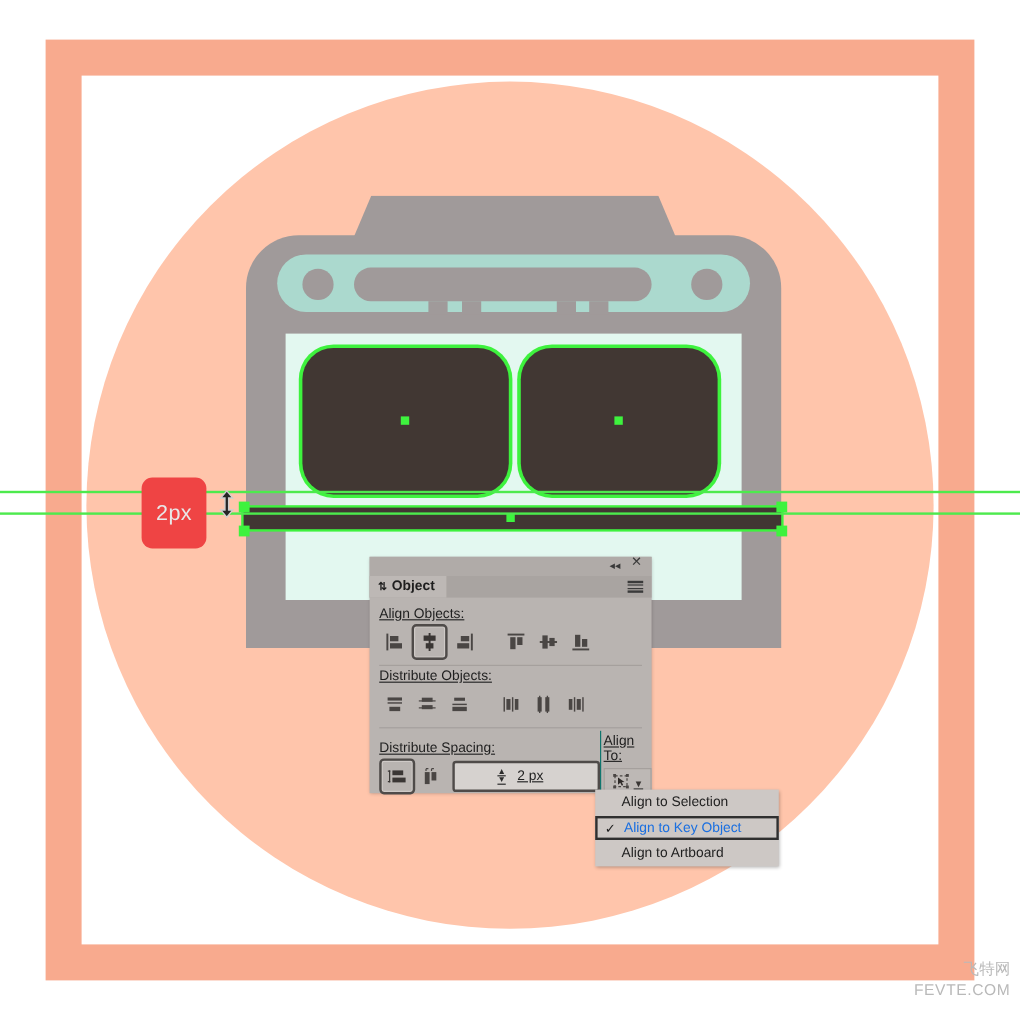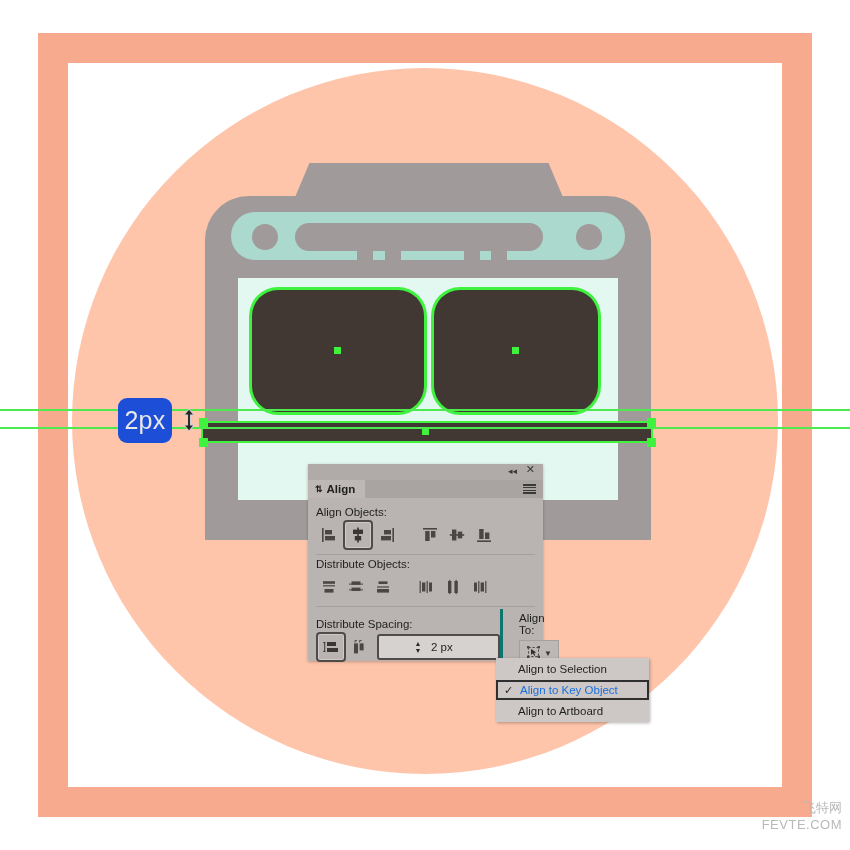--- a/index.html
+++ b/index.html
@@ -74,23 +74,23 @@
   }
   .handle{
     position:absolute;width:9px;height:9px;background:#3ef23e;
   }
 
   
   .guide{position:absolute;left:0;width:850px;height:2px;background:#4dea4d;}
 
   
   .px-badge{
-    position:absolute;left:118px;top:398px;width:54px;height:45px;
-    background:#1d4ed8;border-radius:9px;
-    color:#e8e8e8;font-size:25px;
+    position:absolute;left:118px;top:398px;width:54px;height:59px;
+    background:#ef4444;border-radius:9px;
+    color:#e8e8e8;font-size:18px;
     display:flex;align-items:center;justify-content:center;
     letter-spacing:.3px;
   }
   .dbl-arrow{
     position:absolute;left:180px;top:408px;width:18px;height:24px;
     display:flex;align-items:center;justify-content:center;
   }
 
   
   .panel{
@@ -116,36 +116,36 @@
     height:18px;background:#bdb8b5;padding:0 10px 0 7px;
     display:flex;align-items:center;gap:4px;
     font-weight:bold;font-size:11.5px;color:#1e1e1e;
   }
   .tab-diamond{font-size:9px;}
   .panel-menu{
     position:absolute;right:7px;top:4px;width:13px;height:10px;
     display:flex;flex-direction:column;justify-content:space-between;
   }
   .panel-menu i{display:block;height:1.5px;background:#3a3a3a;width:100%;}
-  .panel-body{padding:5px 8px 0 8px;}
+  .panel-body{padding:5px 8px 0 8px;text-decoration:underline;}
   .sect-label{font-size:11.5px;color:#1f1f1f;margin:3px 0 3px 0;}
   .icon-row{display:flex;align-items:center;height:28px;}
   .icon-btn{
     width:26px;height:26px;display:flex;align-items:center;justify-content:center;
     margin-right:1px;
   }
   .icon-btn.sel{
     border:2px solid #4f4b49;border-radius:4px;
     box-shadow:inset 0 0 0 1px #cfcac7;
   }
   .gap-sep{width:16px;}
   .divider{height:1px;background:#a5a09d;margin:5px 0 2px 0;}
   .spacing-row{display:flex;align-items:center;}
   .spacing-left{flex:1;}
-  .align-to{width:60px;padding-left:16px;border-left:3px solid #0f766e;}
+  .align-to{width:60px;padding-left:2px;border-left:1px solid #0f766e;}
   .stepper{
     display:flex;align-items:center;height:22px;width:88px;
     background:#d6d2cf;border:2px solid #4f4b49;border-radius:3px;
     margin-left:3px;
     padding-left:31px;
   }
   .stepper-arrows{
     width:16px;display:flex;flex-direction:column;align-items:center;
     justify-content:center;color:#2b2b2b;font-size:7px;line-height:7px;
   }
@@ -228,21 +228,21 @@
   <div class="panel">
 
     <div class="panel-titlebar">
       <span class="tb-btn tb-collapse">◂◂</span>
       <span class="tb-btn tb-close">✕</span>
     </div>
 
     <div class="panel-tabbar">
       <div class="panel-tab">
         <span class="tab-diamond">⇅</span>
-        <span>Align</span>
+        <span>Object</span>
       </div>
       <div class="panel-menu">
         <i></i>
           <i></i>
           <i></i>
           <i></i>
       </div>
     </div>
 
     <div class="panel-body">

